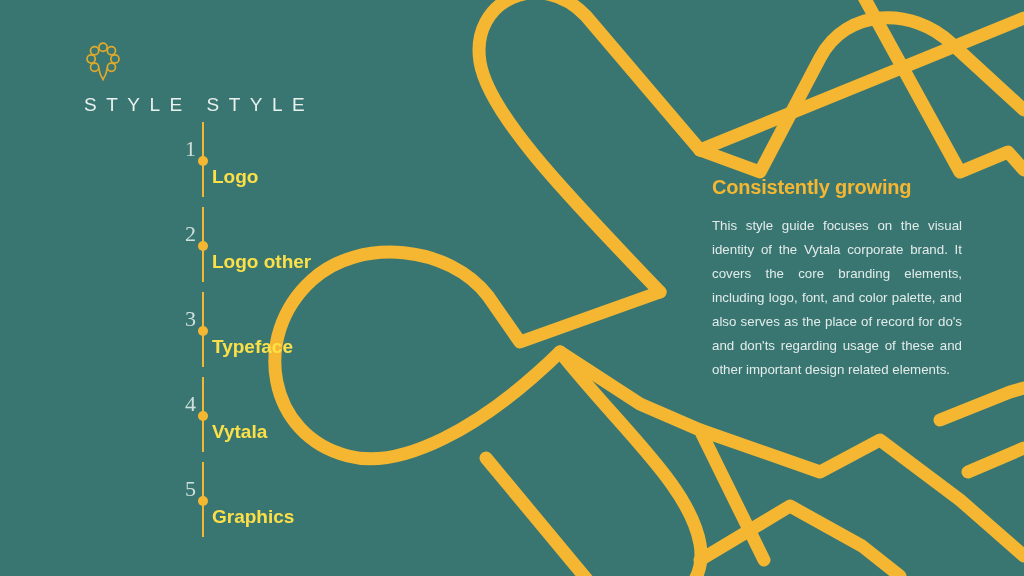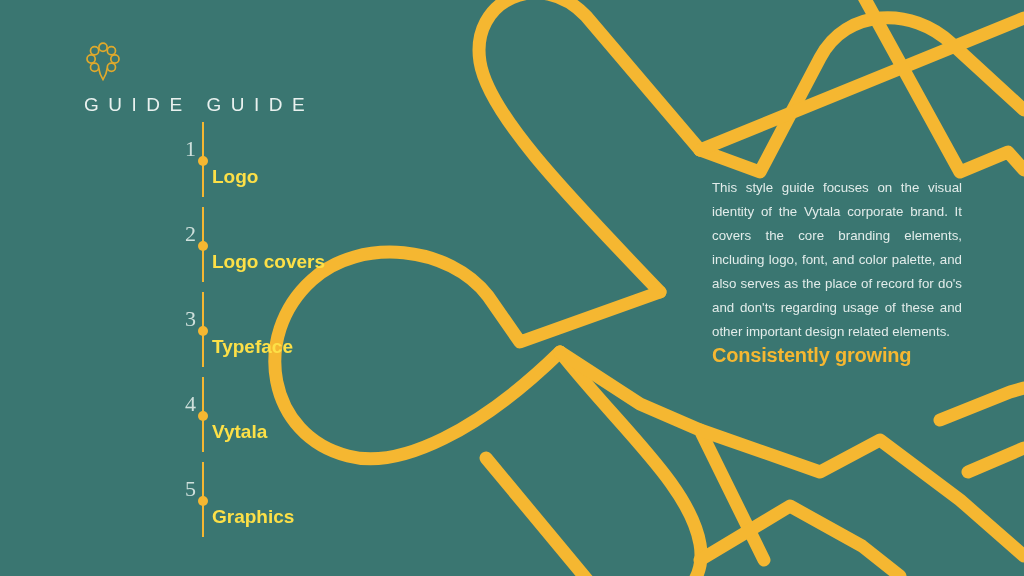--- a/index.html
+++ b/index.html
@@ -178,37 +178,37 @@
           <circle cx="28.9" cy="17.0" r="4.1"></circle>
           <circle cx="25.4" cy="25.3" r="4.1"></circle>
           <circle cx="8.6" cy="25.3" r="4.1"></circle>
           <circle cx="5.1" cy="17.0" r="4.1"></circle>
           <circle cx="8.6" cy="8.7" r="4.1"></circle>
           <path d="M 12.6 25.9 C 13.4 31.4 15.6 35.4 17 37.6
                    C 18.4 35.4 20.6 31.4 21.4 25.9"></path>
         </g>
       </svg>
 
-      <div id="brand-title">GUIDE GUIDE</div>
+      <div id="brand-title">STYLE STYLE</div>
     </div>
 
     <div id="timeline">
 
       <div class="tl-item">
         <div class="tl-rule"></div>
         <div class="tl-num">1</div>
         <div class="tl-dot"></div>
         <div class="tl-label">Logo</div>
       </div>
 
       <div class="tl-item">
         <div class="tl-rule"></div>
         <div class="tl-num">2</div>
         <div class="tl-dot"></div>
-        <div class="tl-label">Logo covers</div>
+        <div class="tl-label">Logo other</div>
       </div>
 
       <div class="tl-item">
         <div class="tl-rule"></div>
         <div class="tl-num">3</div>
         <div class="tl-dot"></div>
         <div class="tl-label">Typeface</div>
       </div>
 
       <div class="tl-item">
@@ -222,17 +222,17 @@
         <div class="tl-rule"></div>
         <div class="tl-num">5</div>
         <div class="tl-dot"></div>
         <div class="tl-label">Graphics</div>
       </div>
 
     </div>
   </div>
 
   <div id="copy-block">
+    <div id="copy-heading">Consistently growing</div>
     <div id="copy-body">This style guide focuses on the visual identity of the Vytala corporate brand. It covers the core branding elements, including logo, font, and color palette, and also serves as the place of record for do's and don'ts regarding usage of these and other important design related elements.</div>
-    <div id="copy-heading">Consistently growing</div>
   </div>
 
 </div>
 
 </body></html>

